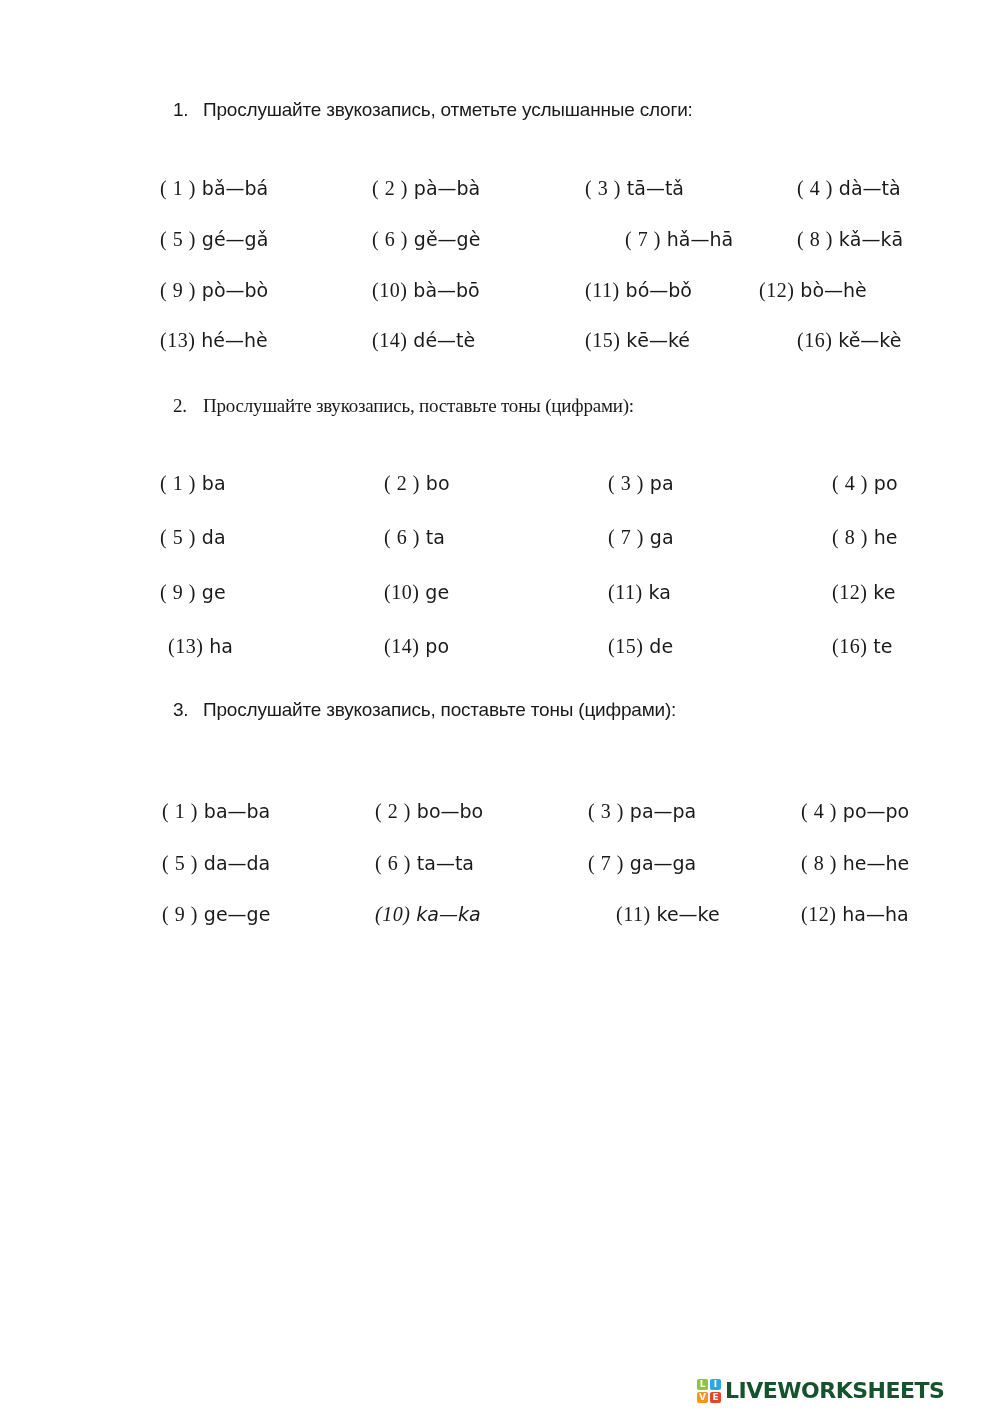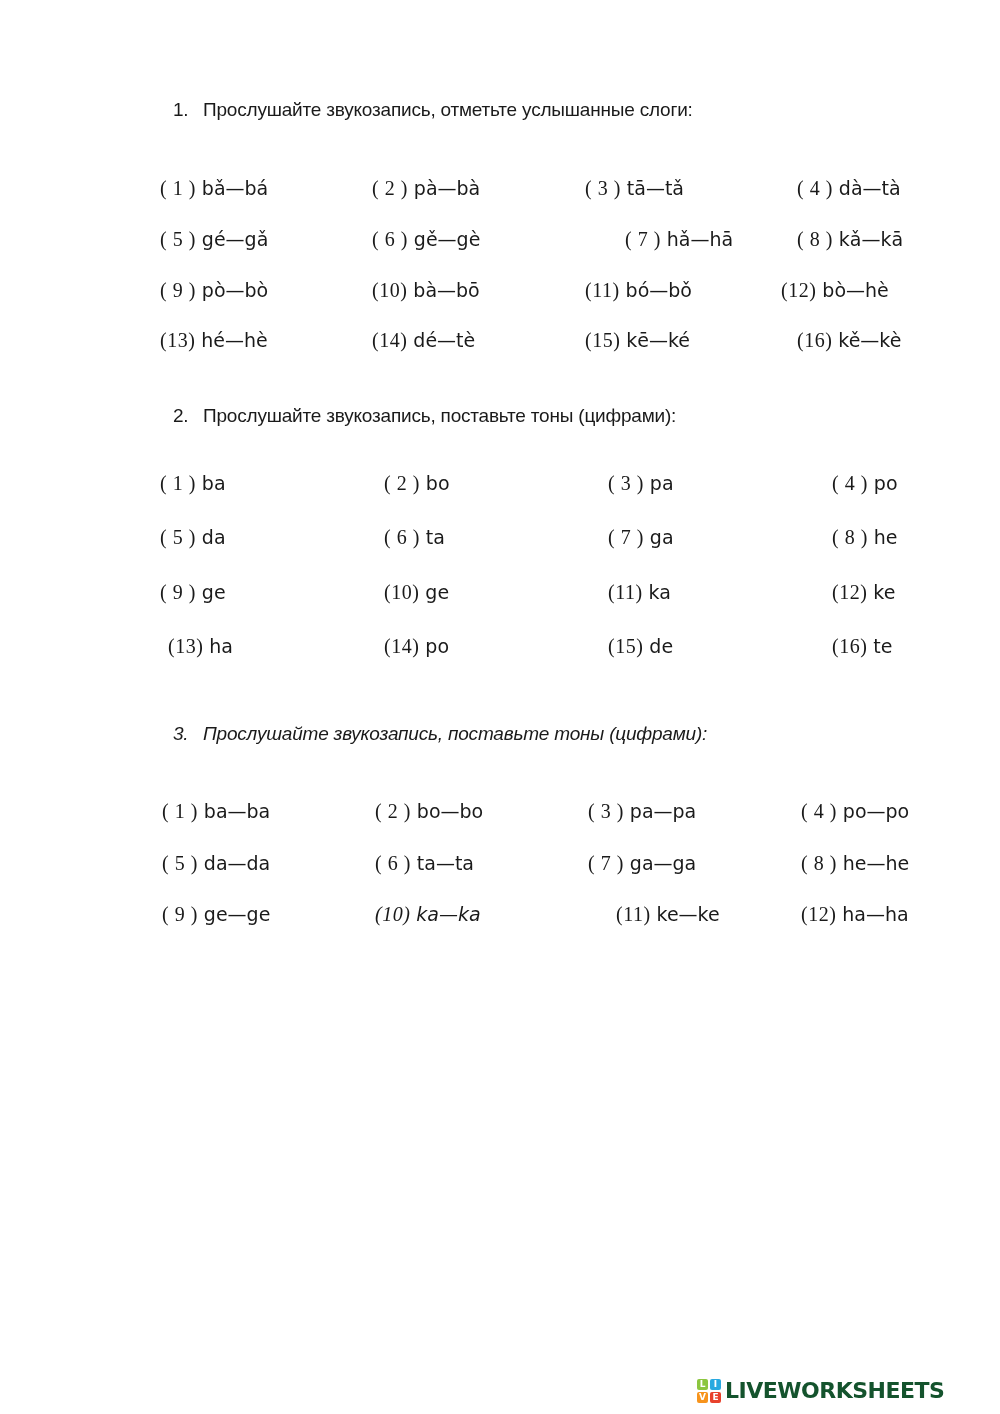--- a/index.html
+++ b/index.html
@@ -89,29 +89,29 @@
   <div class="item" style="left:797px;top:177px;"><span class="lbl">( 4 )</span><span class="syl">dà—tà</span></div>
 
   <div class="item" style="left:160px;top:228px;"><span class="lbl">( 5 )</span><span class="syl">gé—gǎ</span></div>
   <div class="item" style="left:372px;top:228px;"><span class="lbl">( 6 )</span><span class="syl">gě—gè</span></div>
   <div class="item" style="left:585px;top:228px;margin-left:40px;"><span class="lbl">( 7 )</span><span class="syl">hǎ—hā</span></div>
   <div class="item" style="left:797px;top:228px;"><span class="lbl">( 8 )</span><span class="syl">kǎ—kā</span></div>
 
   <div class="item" style="left:160px;top:279px;"><span class="lbl">( 9 )</span><span class="syl">pò—bò</span></div>
   <div class="item" style="left:372px;top:279px;"><span class="lbl">(10)</span><span class="syl">bà—bō</span></div>
   <div class="item" style="left:585px;top:279px;"><span class="lbl">(11)</span><span class="syl">bó—bǒ</span></div>
-  <div class="item" style="left:781px;top:279px;"><span class="lbl">(12)</span><span class="syl">bò—hè</span></div>
+  <div class="item" style="left:759px;top:279px;"><span class="lbl">(12)</span><span class="syl">bò—hè</span></div>
 
   <div class="item" style="left:160px;top:329px;"><span class="lbl">(13)</span><span class="syl">hé—hè</span></div>
   <div class="item" style="left:372px;top:329px;"><span class="lbl">(14)</span><span class="syl">dé—tè</span></div>
   <div class="item" style="left:585px;top:329px;"><span class="lbl">(15)</span><span class="syl">kē—ké</span></div>
   <div class="item" style="left:797px;top:329px;"><span class="lbl">(16)</span><span class="syl">kě—kè</span></div>
 </div>
 
-<div class="heading" style="top:405px;">
+<div class="heading" style="top:395px;font-family:Liberation Serif, serif;">
   <span class="num">2.</span><span>Прослушайте звукозапись, поставьте тоны (цифрами):</span>
 </div>
 
 <div>
   <div class="item" style="left:160px;top:472px;"><span class="lbl">( 1 )</span><span class="syl">ba</span></div>
   <div class="item" style="left:384px;top:472px;"><span class="lbl">( 2 )</span><span class="syl">bo</span></div>
   <div class="item" style="left:608px;top:472px;"><span class="lbl">( 3 )</span><span class="syl">pa</span></div>
   <div class="item" style="left:832px;top:472px;"><span class="lbl">( 4 )</span><span class="syl">po</span></div>
 
   <div class="item" style="left:160px;top:526px;"><span class="lbl">( 5 )</span><span class="syl">da</span></div>
@@ -123,21 +123,21 @@
   <div class="item" style="left:384px;top:581px;"><span class="lbl">(10)</span><span class="syl">ge</span></div>
   <div class="item" style="left:608px;top:581px;"><span class="lbl">(11)</span><span class="syl">ka</span></div>
   <div class="item" style="left:832px;top:581px;"><span class="lbl">(12)</span><span class="syl">ke</span></div>
 
   <div class="item" style="left:168px;top:635px;"><span class="lbl">(13)</span><span class="syl">ha</span></div>
   <div class="item" style="left:384px;top:635px;"><span class="lbl">(14)</span><span class="syl">po</span></div>
   <div class="item" style="left:608px;top:635px;"><span class="lbl">(15)</span><span class="syl">de</span></div>
   <div class="item" style="left:832px;top:635px;"><span class="lbl">(16)</span><span class="syl">te</span></div>
 </div>
 
-<div class="heading" style="top:723px;font-style:italic;">
+<div class="heading" style="top:699px;">
   <span class="num">3.</span><span>Прослушайте звукозапись, поставьте тоны (цифрами):</span>
 </div>
 
 <div>
   <div class="item" style="left:162px;top:800px;"><span class="lbl">( 1 )</span><span class="syl">ba—ba</span></div>
   <div class="item" style="left:375px;top:800px;"><span class="lbl">( 2 )</span><span class="syl">bo—bo</span></div>
   <div class="item" style="left:588px;top:800px;"><span class="lbl">( 3 )</span><span class="syl">pa—pa</span></div>
   <div class="item" style="left:801px;top:800px;"><span class="lbl">( 4 )</span><span class="syl">po—po</span></div>
 
   <div class="item" style="left:162px;top:852px;"><span class="lbl">( 5 )</span><span class="syl">da—da</span></div>

